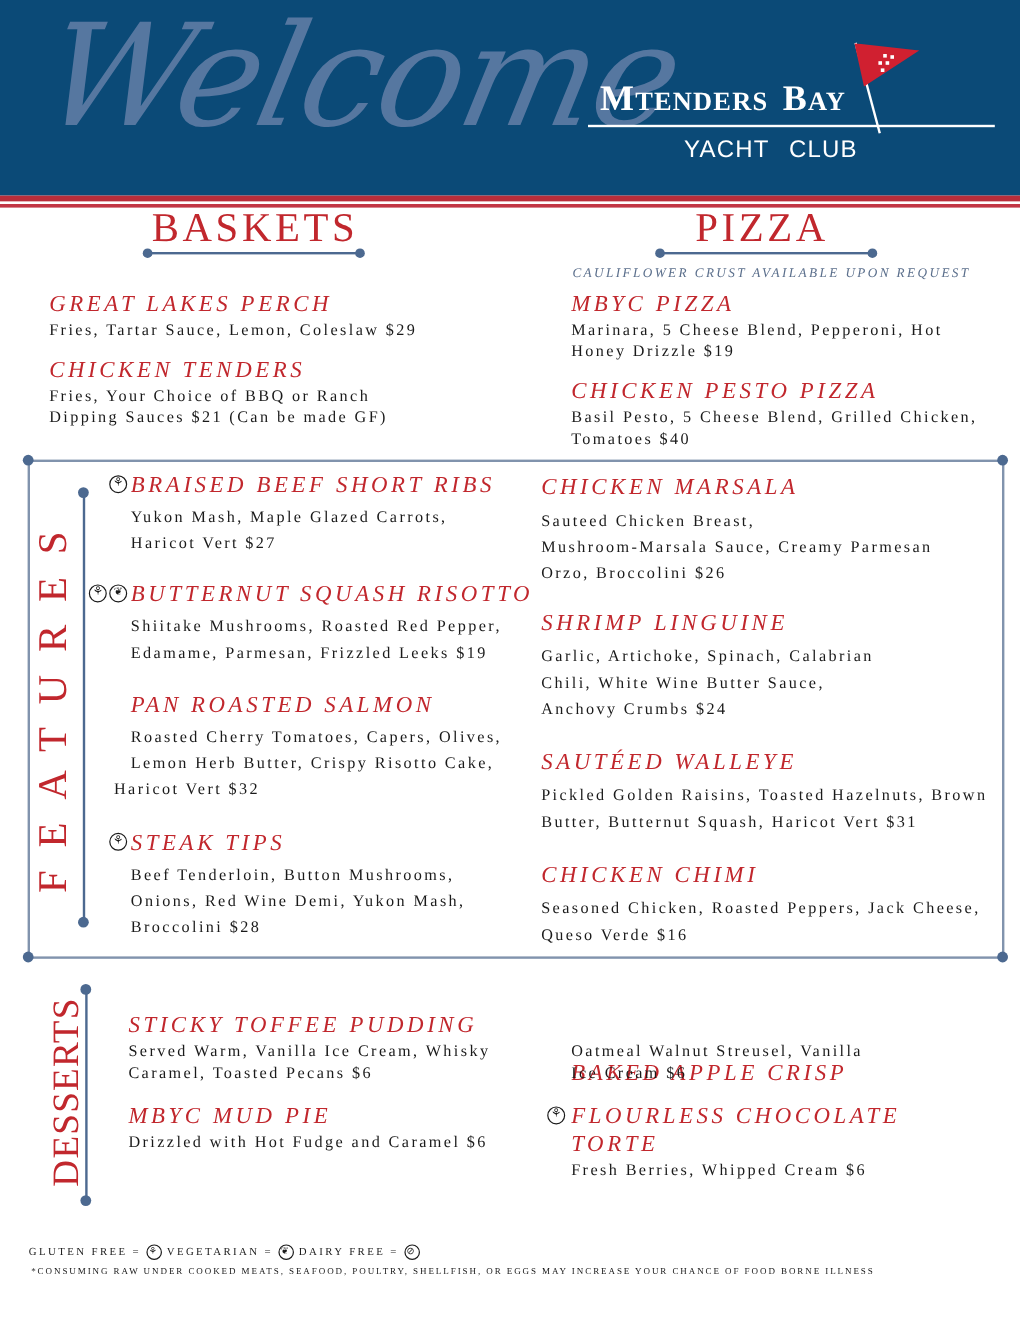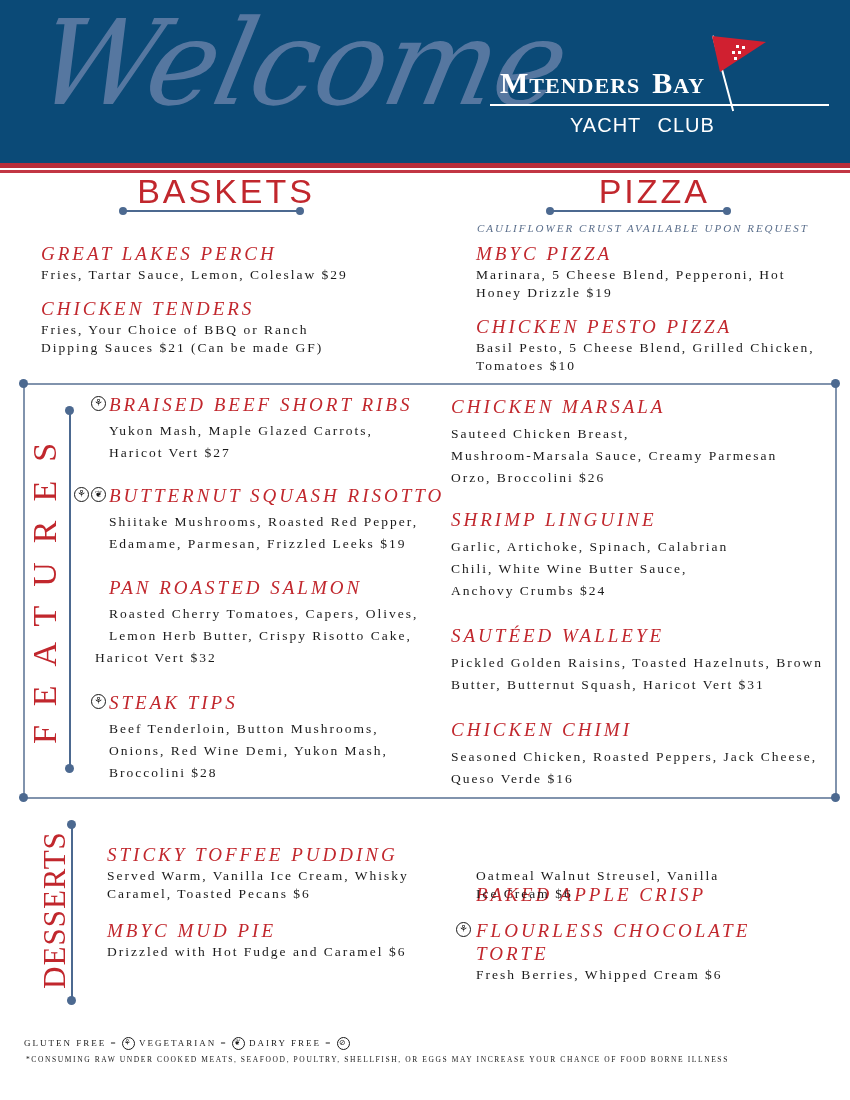--- a/index.html
+++ b/index.html
@@ -11,21 +11,21 @@
   .logo-name{left:500px;top:66px;font-family:"Liberation Serif",serif;font-weight:bold;color:#fff;font-size:30px;letter-spacing:1px;white-space:nowrap;}
   .logo-name .big{font-size:30px;}
   .logo-name .sm{font-size:22px;}
   .logo-rule{left:490px;top:104px;width:339px;height:2px;background:#fff;}
   .logo-sub{left:570px;top:114px;font-family:"Liberation Sans",sans-serif;color:#fff;font-size:20px;letter-spacing:1px;word-spacing:10px;white-space:nowrap;}
   .flag-pole{left:712px;top:36px;width:2px;height:78px;background:#fff;transform:rotate(-15deg);transform-origin:top left;}
   .flag{left:712px;top:36px;}
   
   .stripe{left:0;width:850px;}
   
-  .sec-title{font-family:Liberation Sans, sans-serif;color:#c1272d;font-size:34px;letter-spacing:3px;text-align:right;}
+  .sec-title{font-family:Liberation Serif, serif;color:#c1272d;font-size:34px;letter-spacing:3px;text-align:center;}
   .ornament{height:2px;background:#4c6990;}
   .ornament::before,.ornament::after{content:"";position:absolute;top:-3px;width:8px;height:8px;border-radius:50%;background:#4c6990;}
   .ornament::before{left:-4px;}
   .ornament::after{right:-4px;}
   .item-title{font-family:"Liberation Serif",serif;font-style:italic;color:#c1272d;font-size:19px;letter-spacing:3px;white-space:nowrap;}
   .item-desc{font-family:"Liberation Serif",serif;color:#1a1a1a;font-size:13.5px;letter-spacing:2px;line-height:18px;}
   .item-desc.loose{line-height:22px;}
   .note{font-family:"Liberation Serif",serif;font-style:italic;color:#5b6f8c;font-size:11px;letter-spacing:2px;white-space:nowrap;}
   .vline{width:2px;background:#4c6990;}
   .hline{height:2px;background:#8193ad;}
@@ -67,21 +67,21 @@
 <div class="abs item-desc" style="left:41px;top:339px;">Dipping Sauces $21 (Can be made GF)</div>
 
 <div class="abs sec-title" style="left:560px;top:172px;width:150px;">PIZZA</div>
 <div class="abs ornament" style="left:550px;top:210px;width:177px;"></div>
 <div class="abs note" style="left:477px;top:222px;">CAULIFLOWER CRUST AVAILABLE UPON REQUEST</div>
 <div class="abs item-title" style="left:476px;top:243px;">MBYC PIZZA</div>
 <div class="abs item-desc" style="left:476px;top:266px;">Marinara, 5 Cheese Blend, Pepperoni, Hot</div>
 <div class="abs item-desc" style="left:476px;top:284px;">Honey Drizzle $19</div>
 <div class="abs item-title" style="left:476px;top:316px;">CHICKEN PESTO PIZZA</div>
 <div class="abs item-desc" style="left:476px;top:339px;">Basil Pesto, 5 Cheese Blend, Grilled Chicken,</div>
-<div class="abs item-desc" style="left:476px;top:357px;">Tomatoes $10</div>
+<div class="abs item-desc" style="left:476px;top:357px;">Tomatoes $40</div>
 
 <div class="abs hline" style="left:23px;top:383px;width:813px;"></div>
 <div class="abs hline" style="left:23px;top:797px;width:813px;"></div>
 <div class="abs vline" style="left:23px;top:383px;height:415px;background:#8193ad;"></div>
 <div class="abs vline" style="left:835px;top:383px;height:415px;background:#8193ad;"></div>
 <div class="abs dot" style="left:19px;top:379px;"></div>
 <div class="abs dot" style="left:19px;top:793px;"></div>
 <div class="abs dot" style="left:831px;top:379px;"></div>
 <div class="abs dot" style="left:831px;top:793px;"></div>
 <div class="abs vline" style="left:69px;top:410px;height:358px;"></div>

